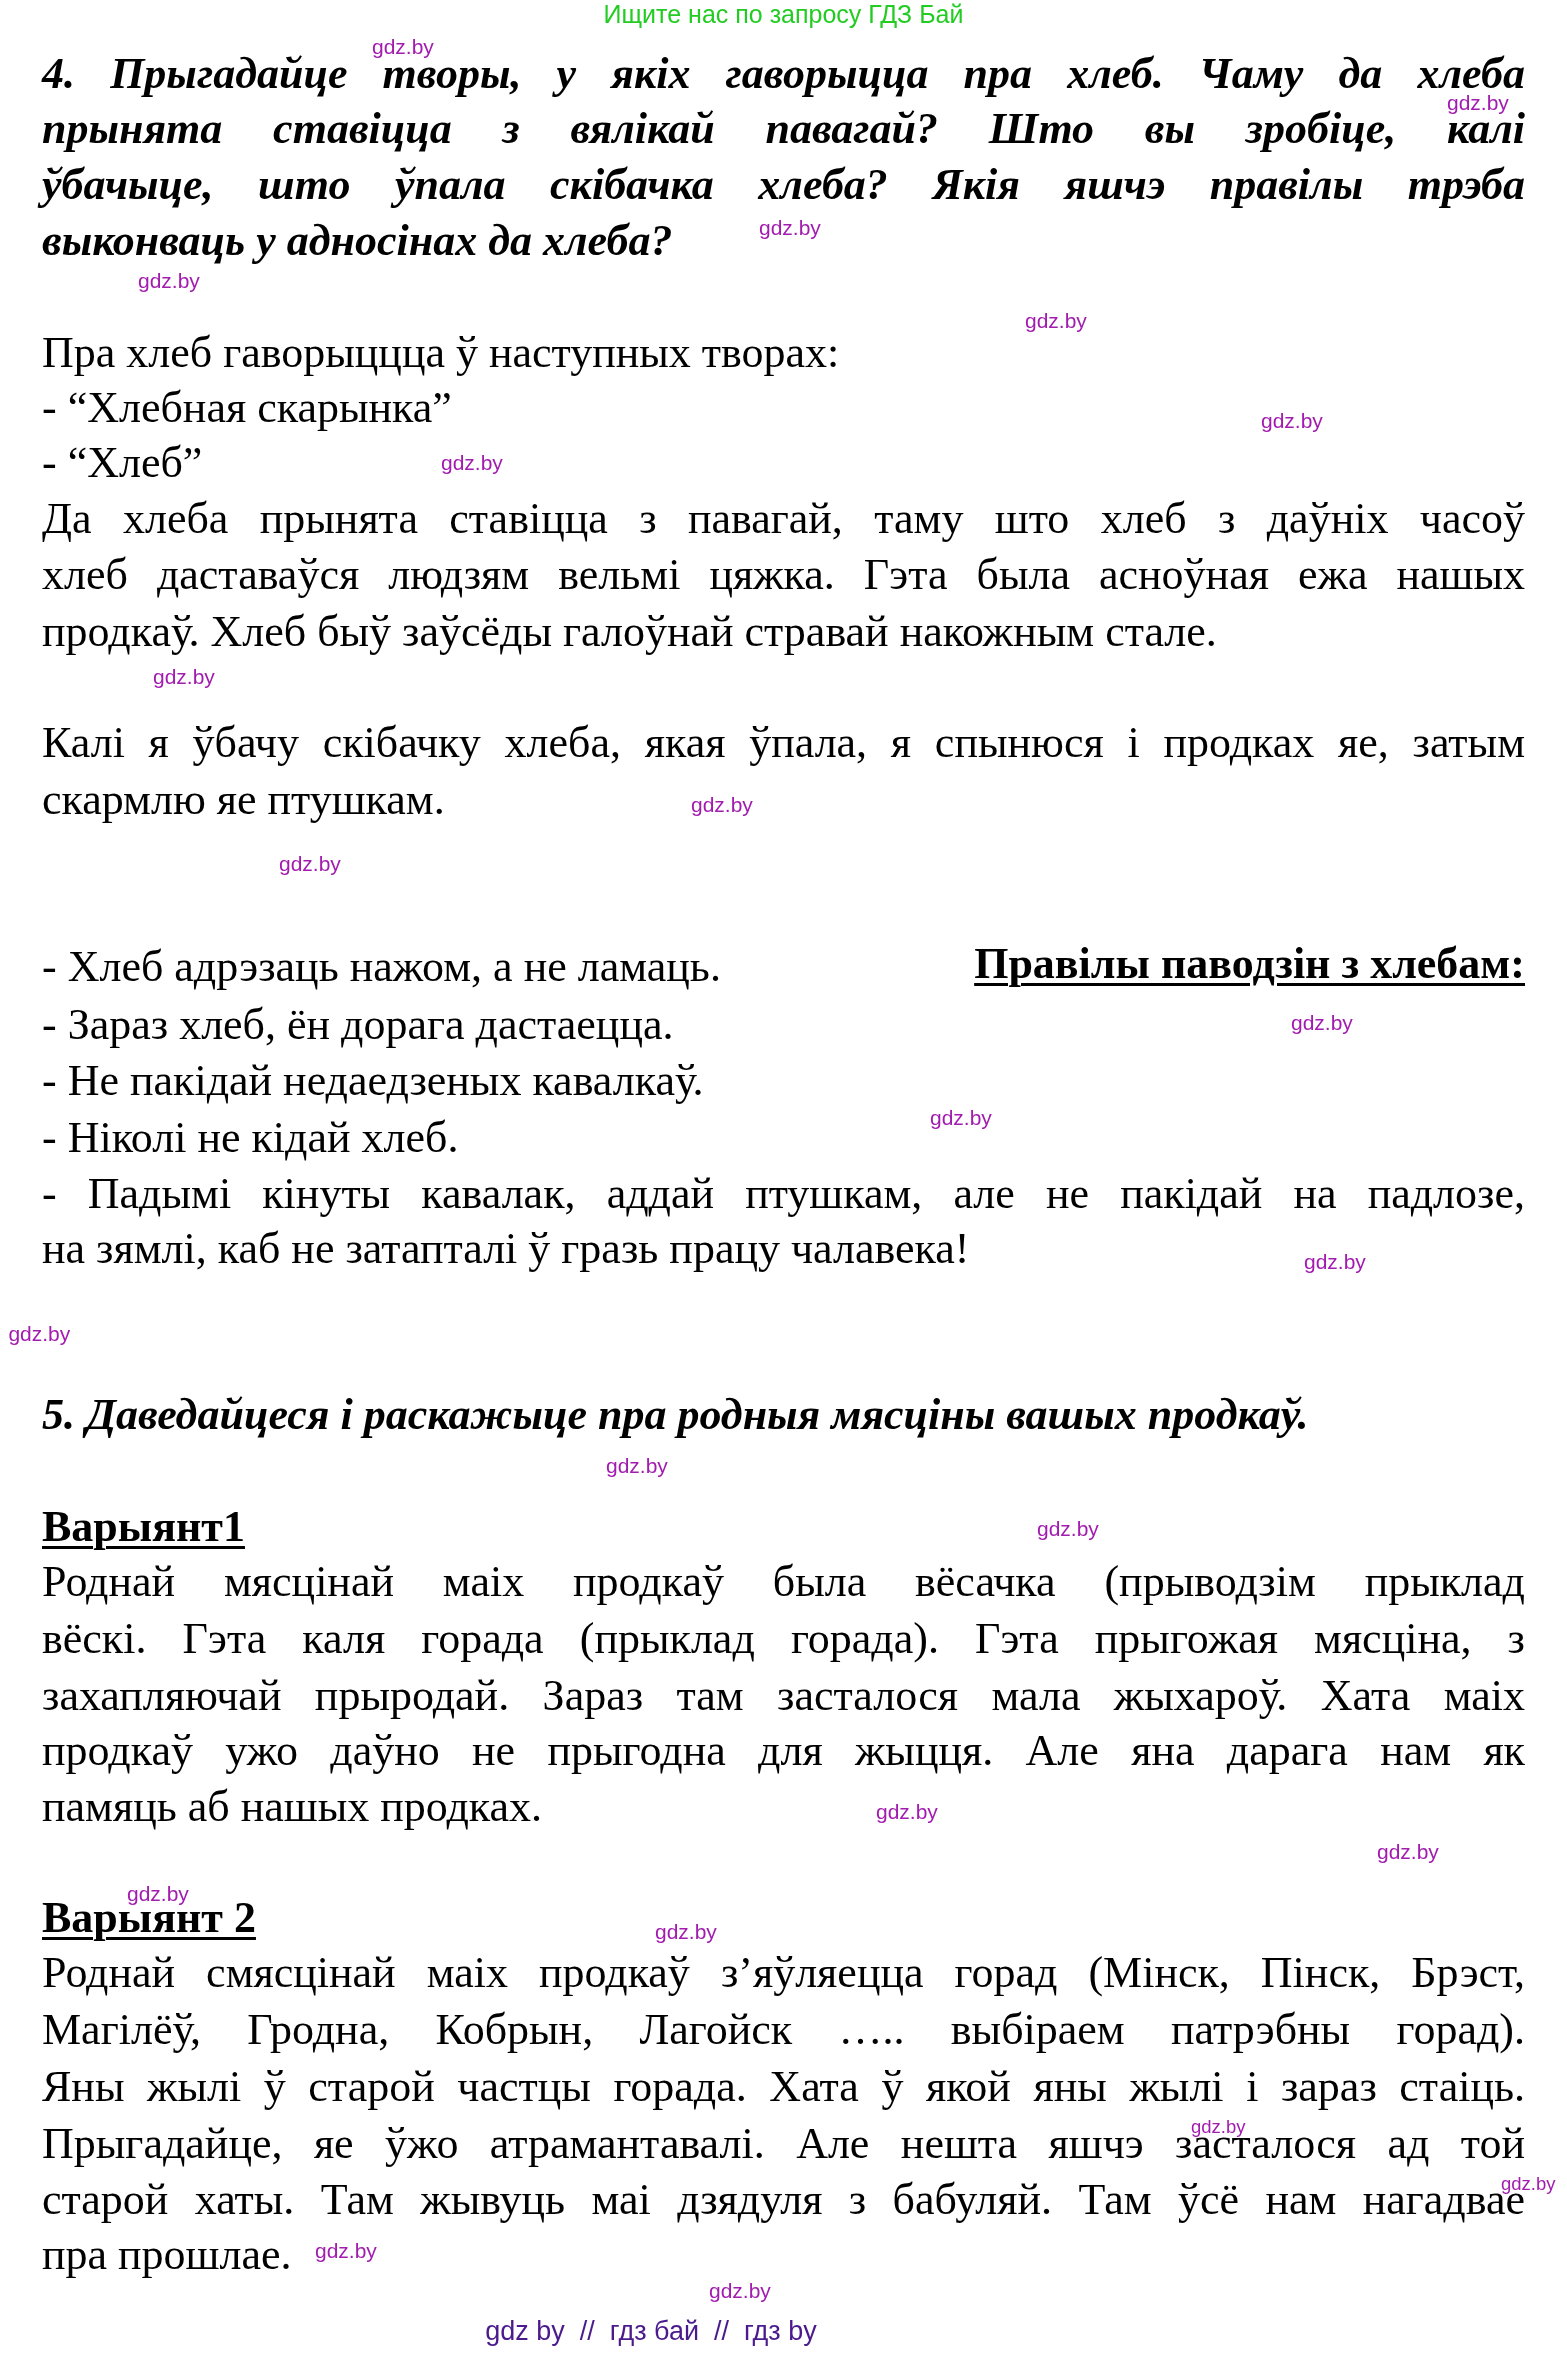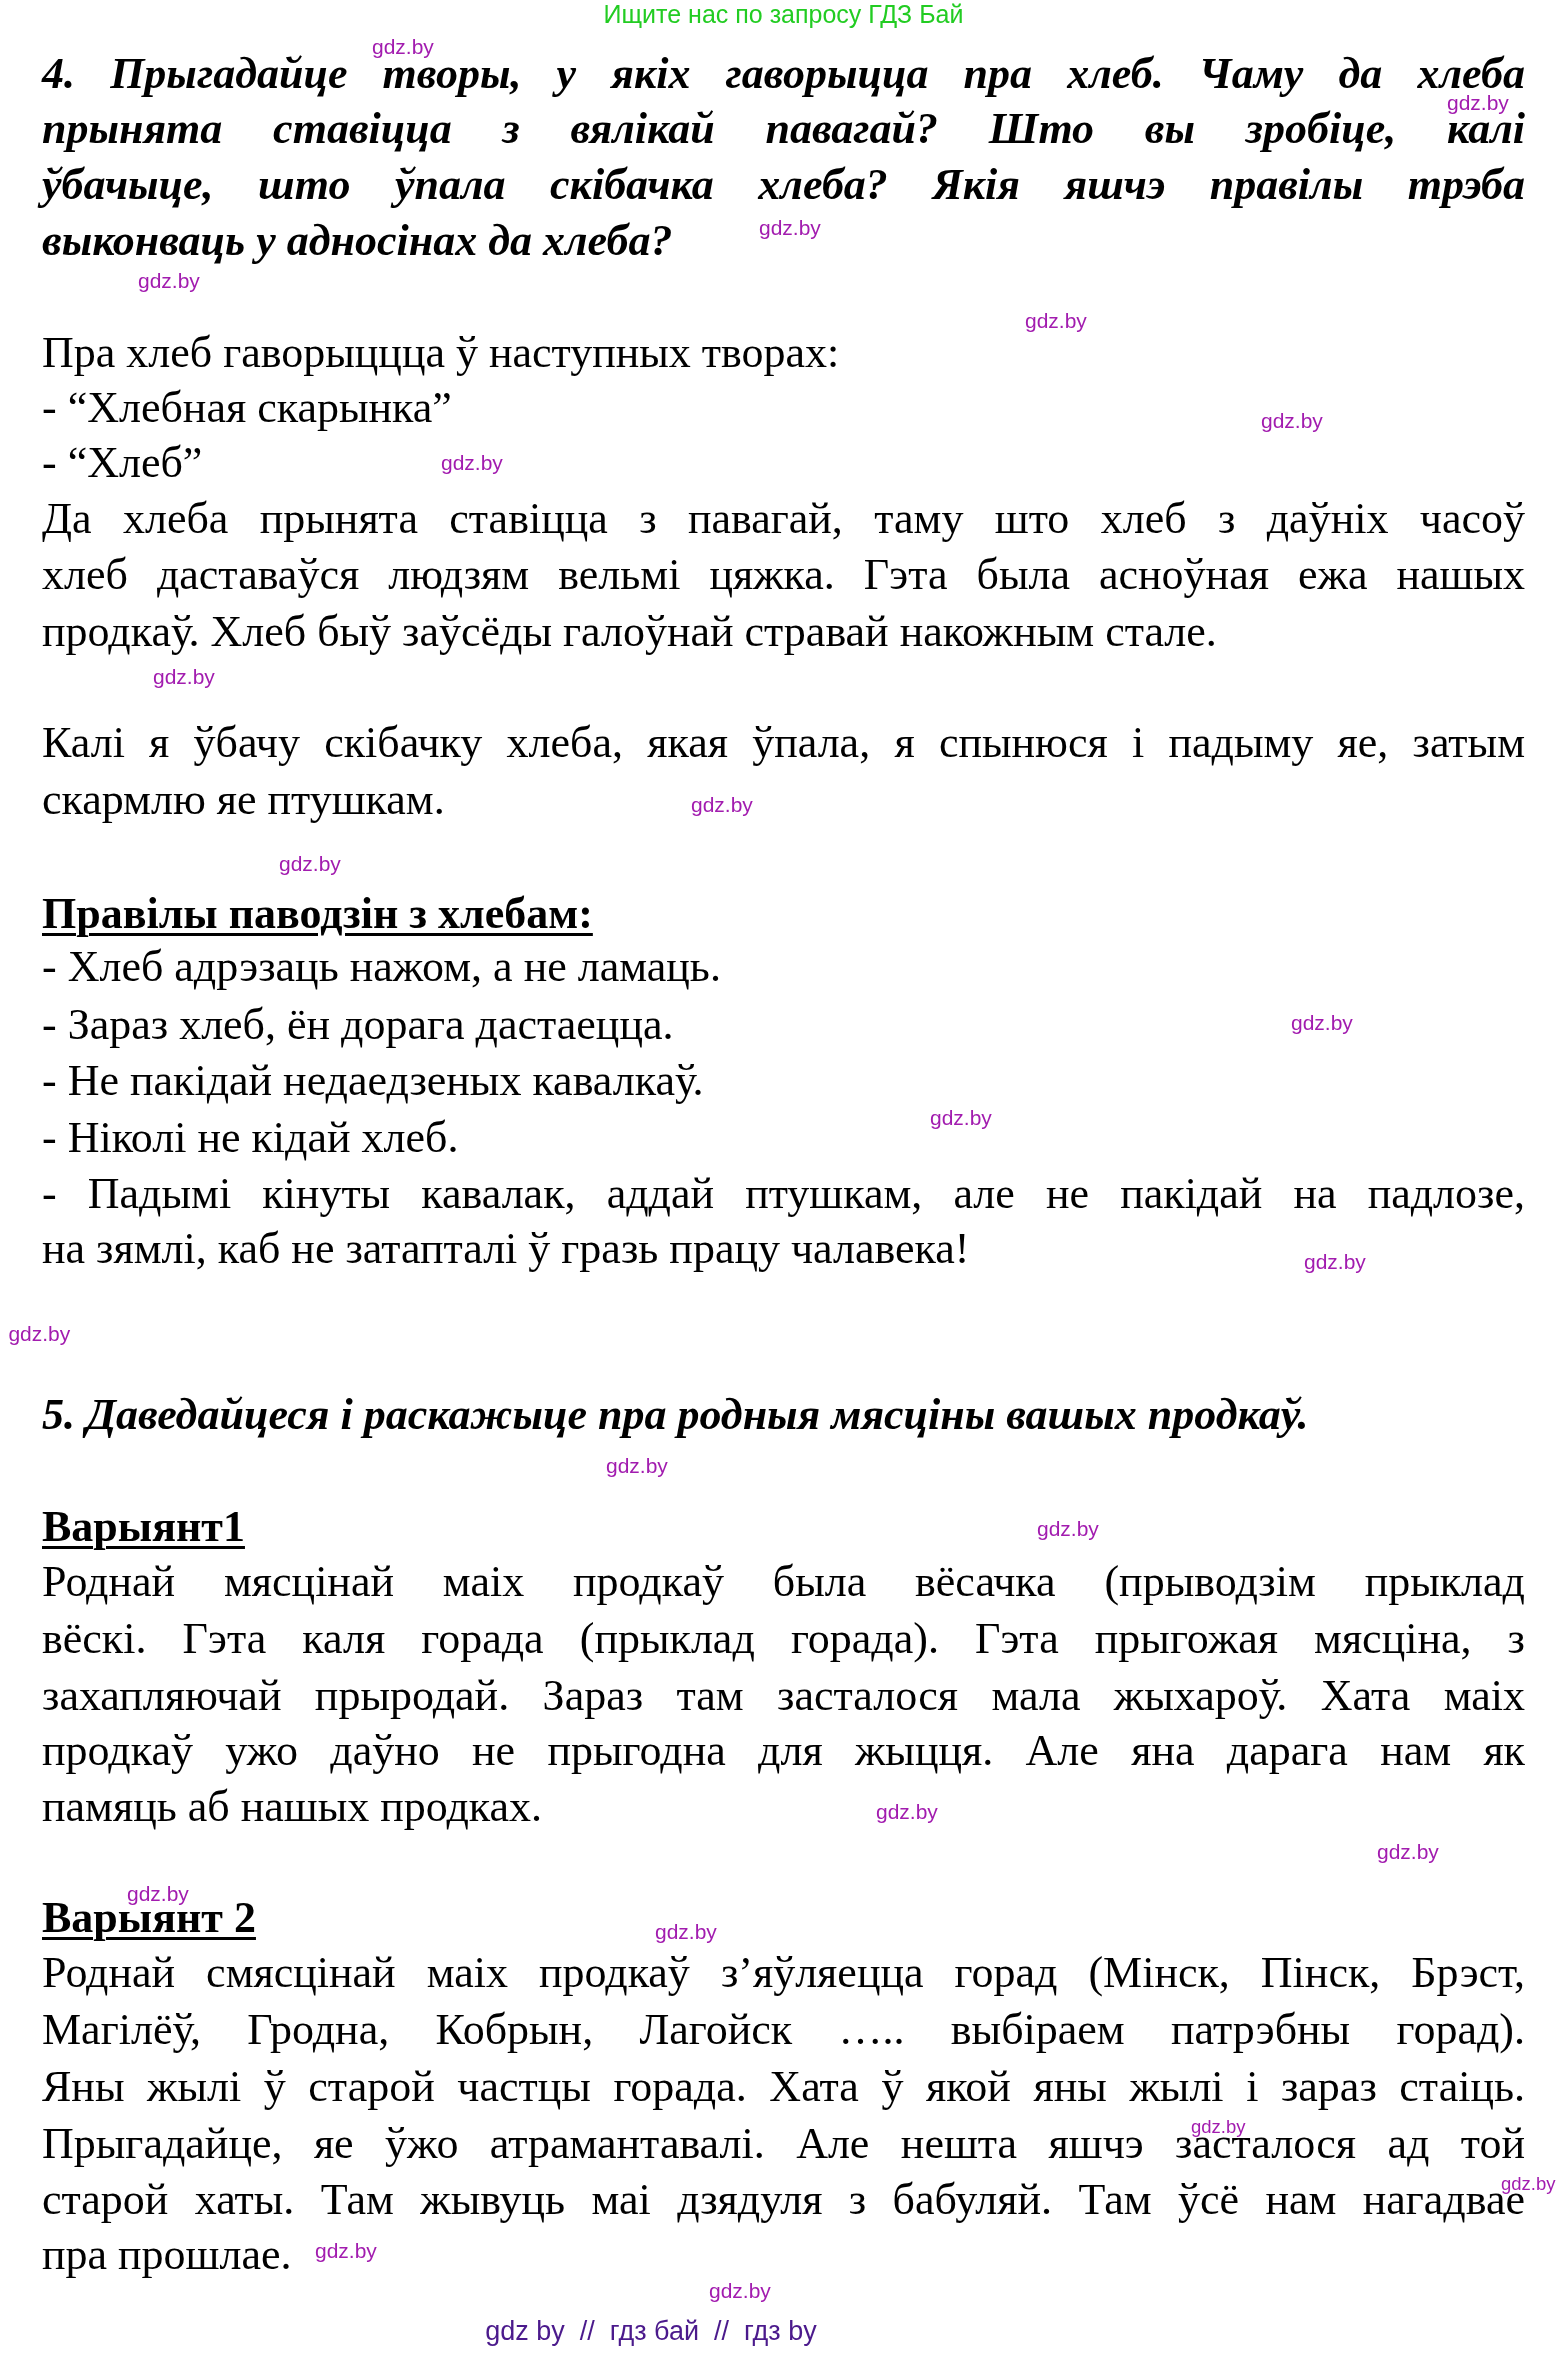--- a/index.html
+++ b/index.html
@@ -26,24 +26,24 @@
 <div class="ln q" style="top:216px;">выконваць у адносінах да хлеба?</div>
 
 <div class="ln" style="top:328px;">Пра хлеб гаворыццца ў наступных творах:</div>
 <div class="ln" style="top:383px;">- “Хлебная скарынка”</div>
 <div class="ln" style="top:438px;">- “Хлеб”</div>
 
 <div class="ln j" style="top:494px;"> Да хлеба прынята ставіцца з павагай, таму што хлеб з даўніх часоў</div>
 <div class="ln j" style="top:550px;">хлеб даставаўся людзям вельмі цяжка. Гэта была асноўная ежа нашых</div>
 <div class="ln" style="top:607px;">продкаў. Хлеб быў заўсёды галоўнай стравай накожным стале.</div>
 
-<div class="ln j" style="top:718px;">Калі я ўбачу скібачку хлеба, якая ўпала, я спынюся і падыму яе, затым</div>
+<div class="ln j" style="top:718px;">Калі я ўбачу скібачку хлеба, якая ўпала, я спынюся і продках яе, затым</div>
 <div class="ln" style="top:775px;">скармлю яе птушкам.</div>
 
-<div class="ln u" style="top:889px;">Правілы паводзін з хлебам:</div>
+<div class="ln u" style="top:939px;text-align:right;">Правілы паводзін з хлебам:</div>
 <div class="ln" style="top:942px;">- Хлеб адрэзаць нажом, а не ламаць.</div>
 <div class="ln" style="top:1000px;">- Зараз хлеб, ён дорага дастаецца.</div>
 <div class="ln" style="top:1056px;">- Не пакідай недаедзеных кавалкаў.</div>
 <div class="ln" style="top:1113px;">- Ніколі не кідай хлеб.</div>
 <div class="ln j" style="top:1169px;">- Падымі кінуты кавалак, аддай птушкам, але не пакідай на падлозе,</div>
 <div class="ln" style="top:1224px;">на зямлі, каб не затапталі ў гразь працу чалавека!</div>
 
 <div class="ln q" style="top:1390px;">5.  Даведайцеся і раскажыце пра родныя мясціны вашых продкаў.</div>
 
 <div class="ln u" style="top:1502px;">Варыянт1</div>

